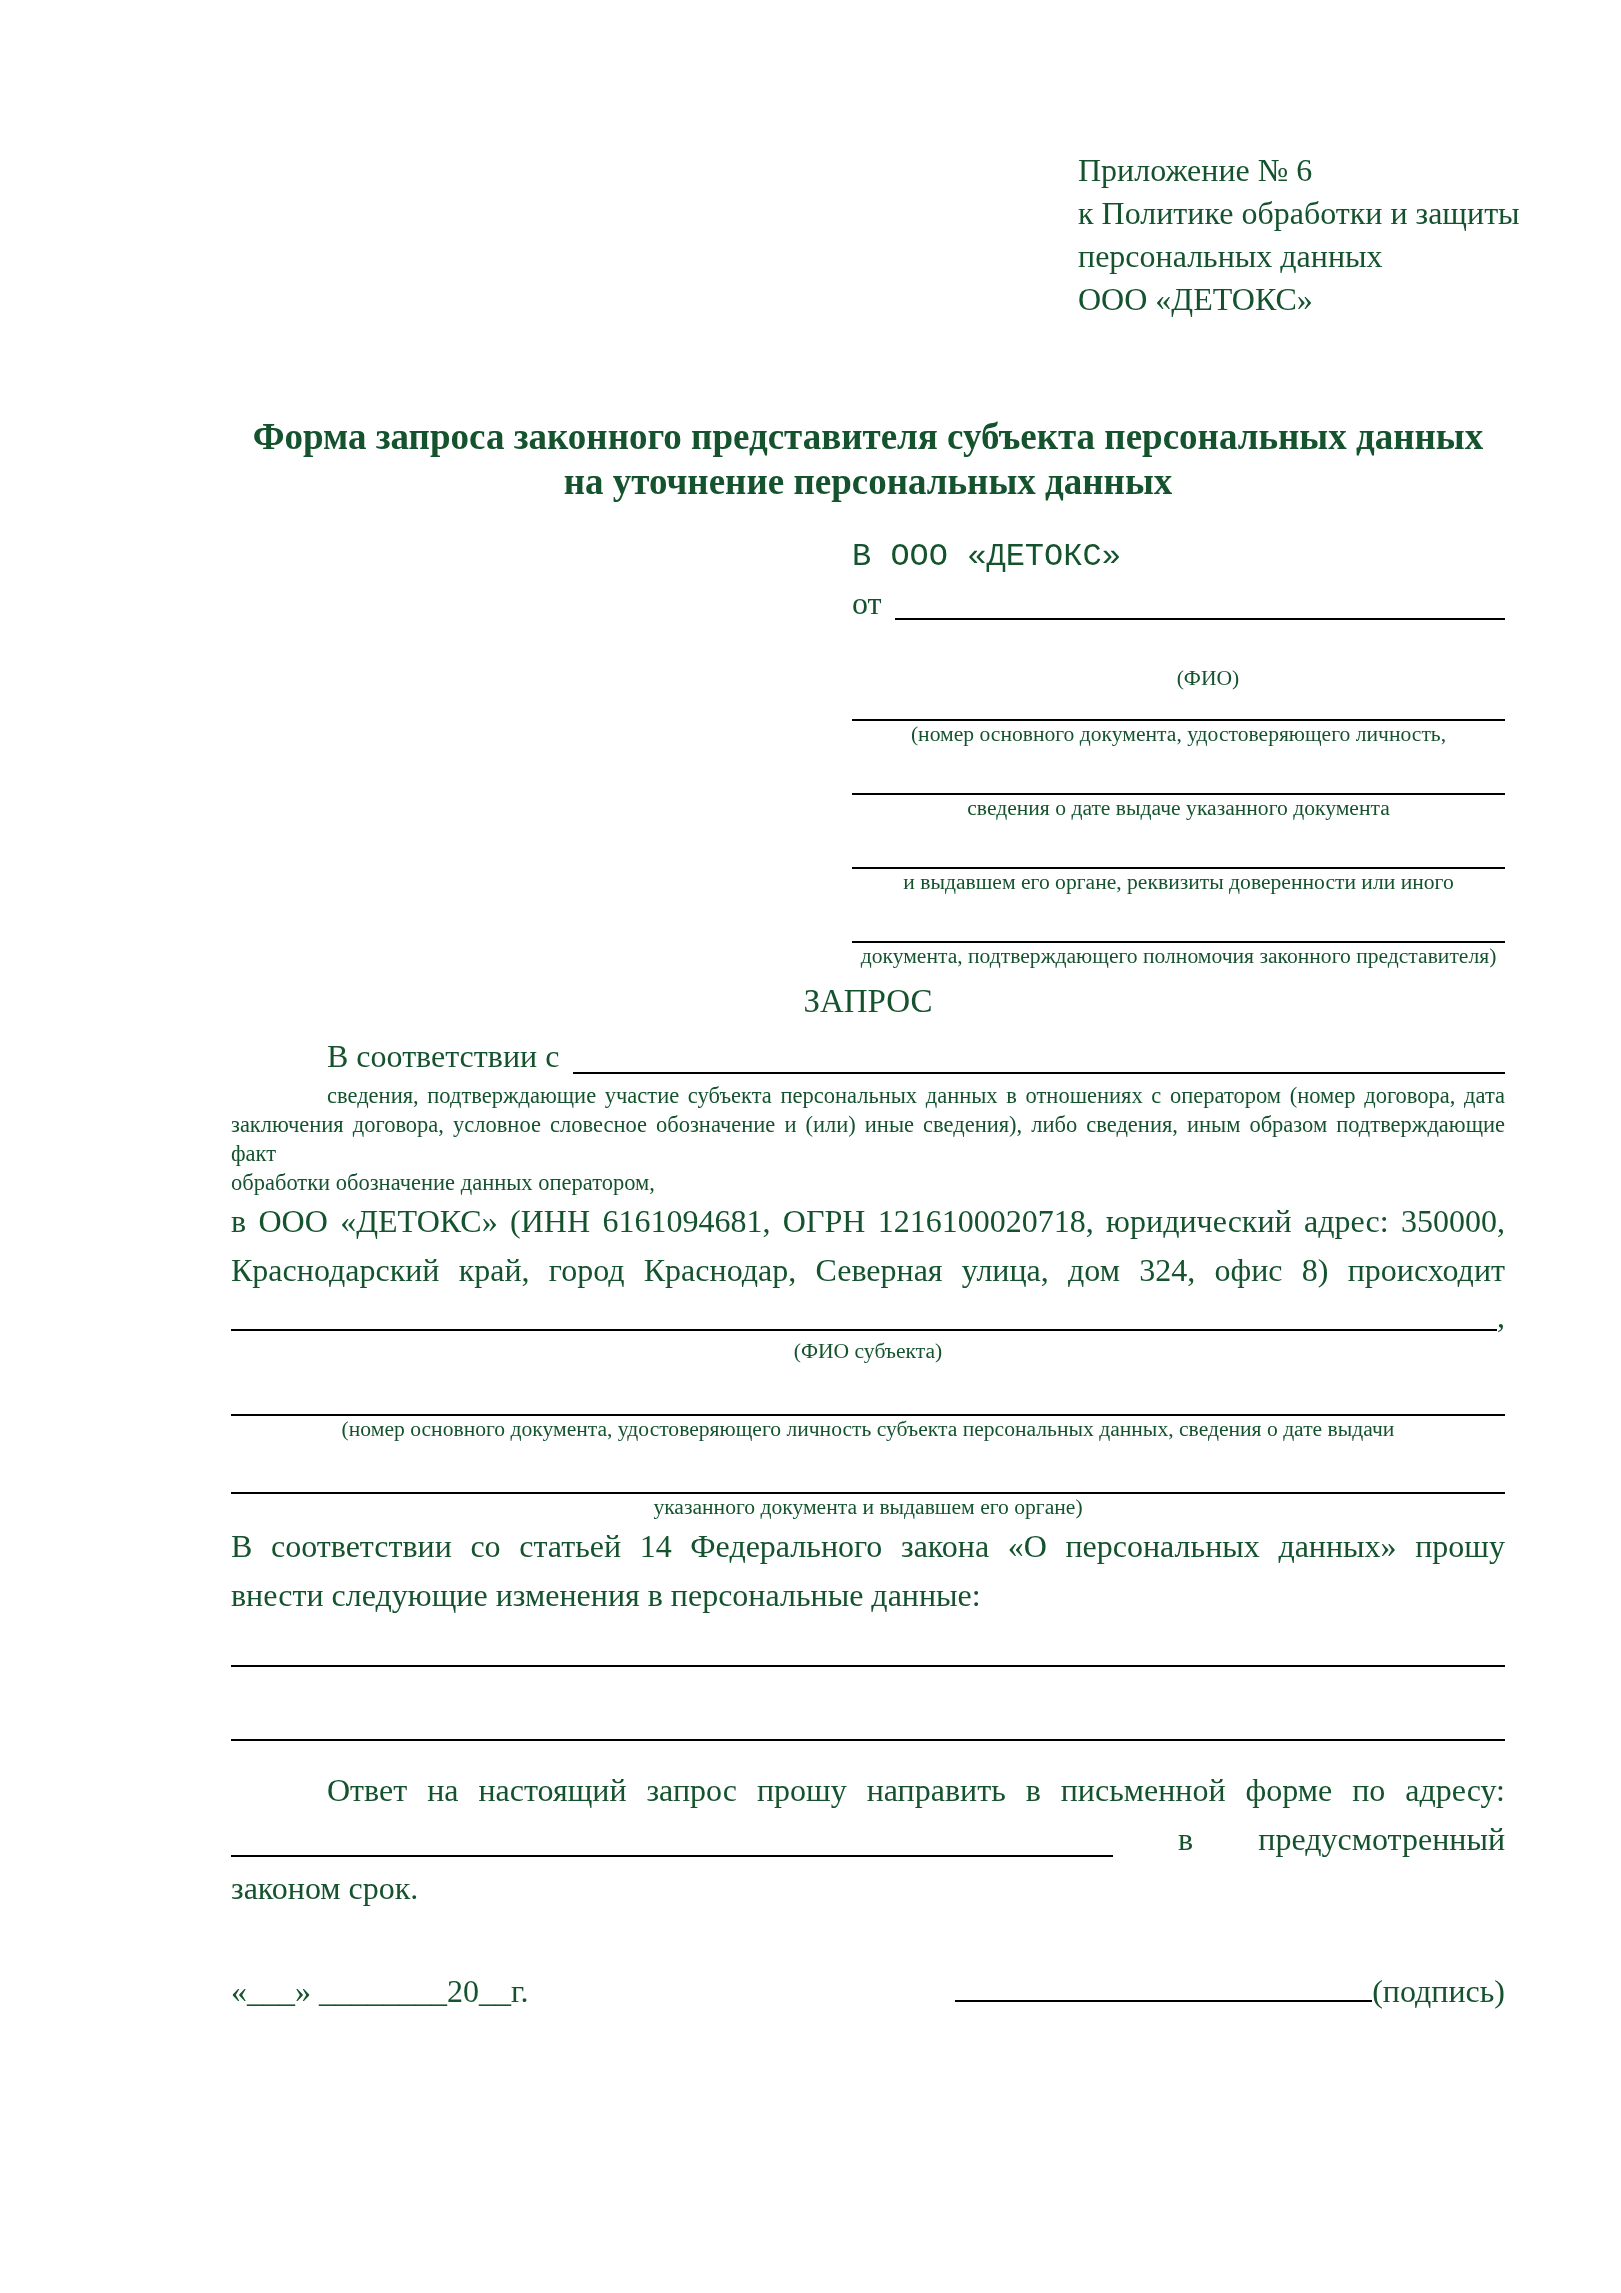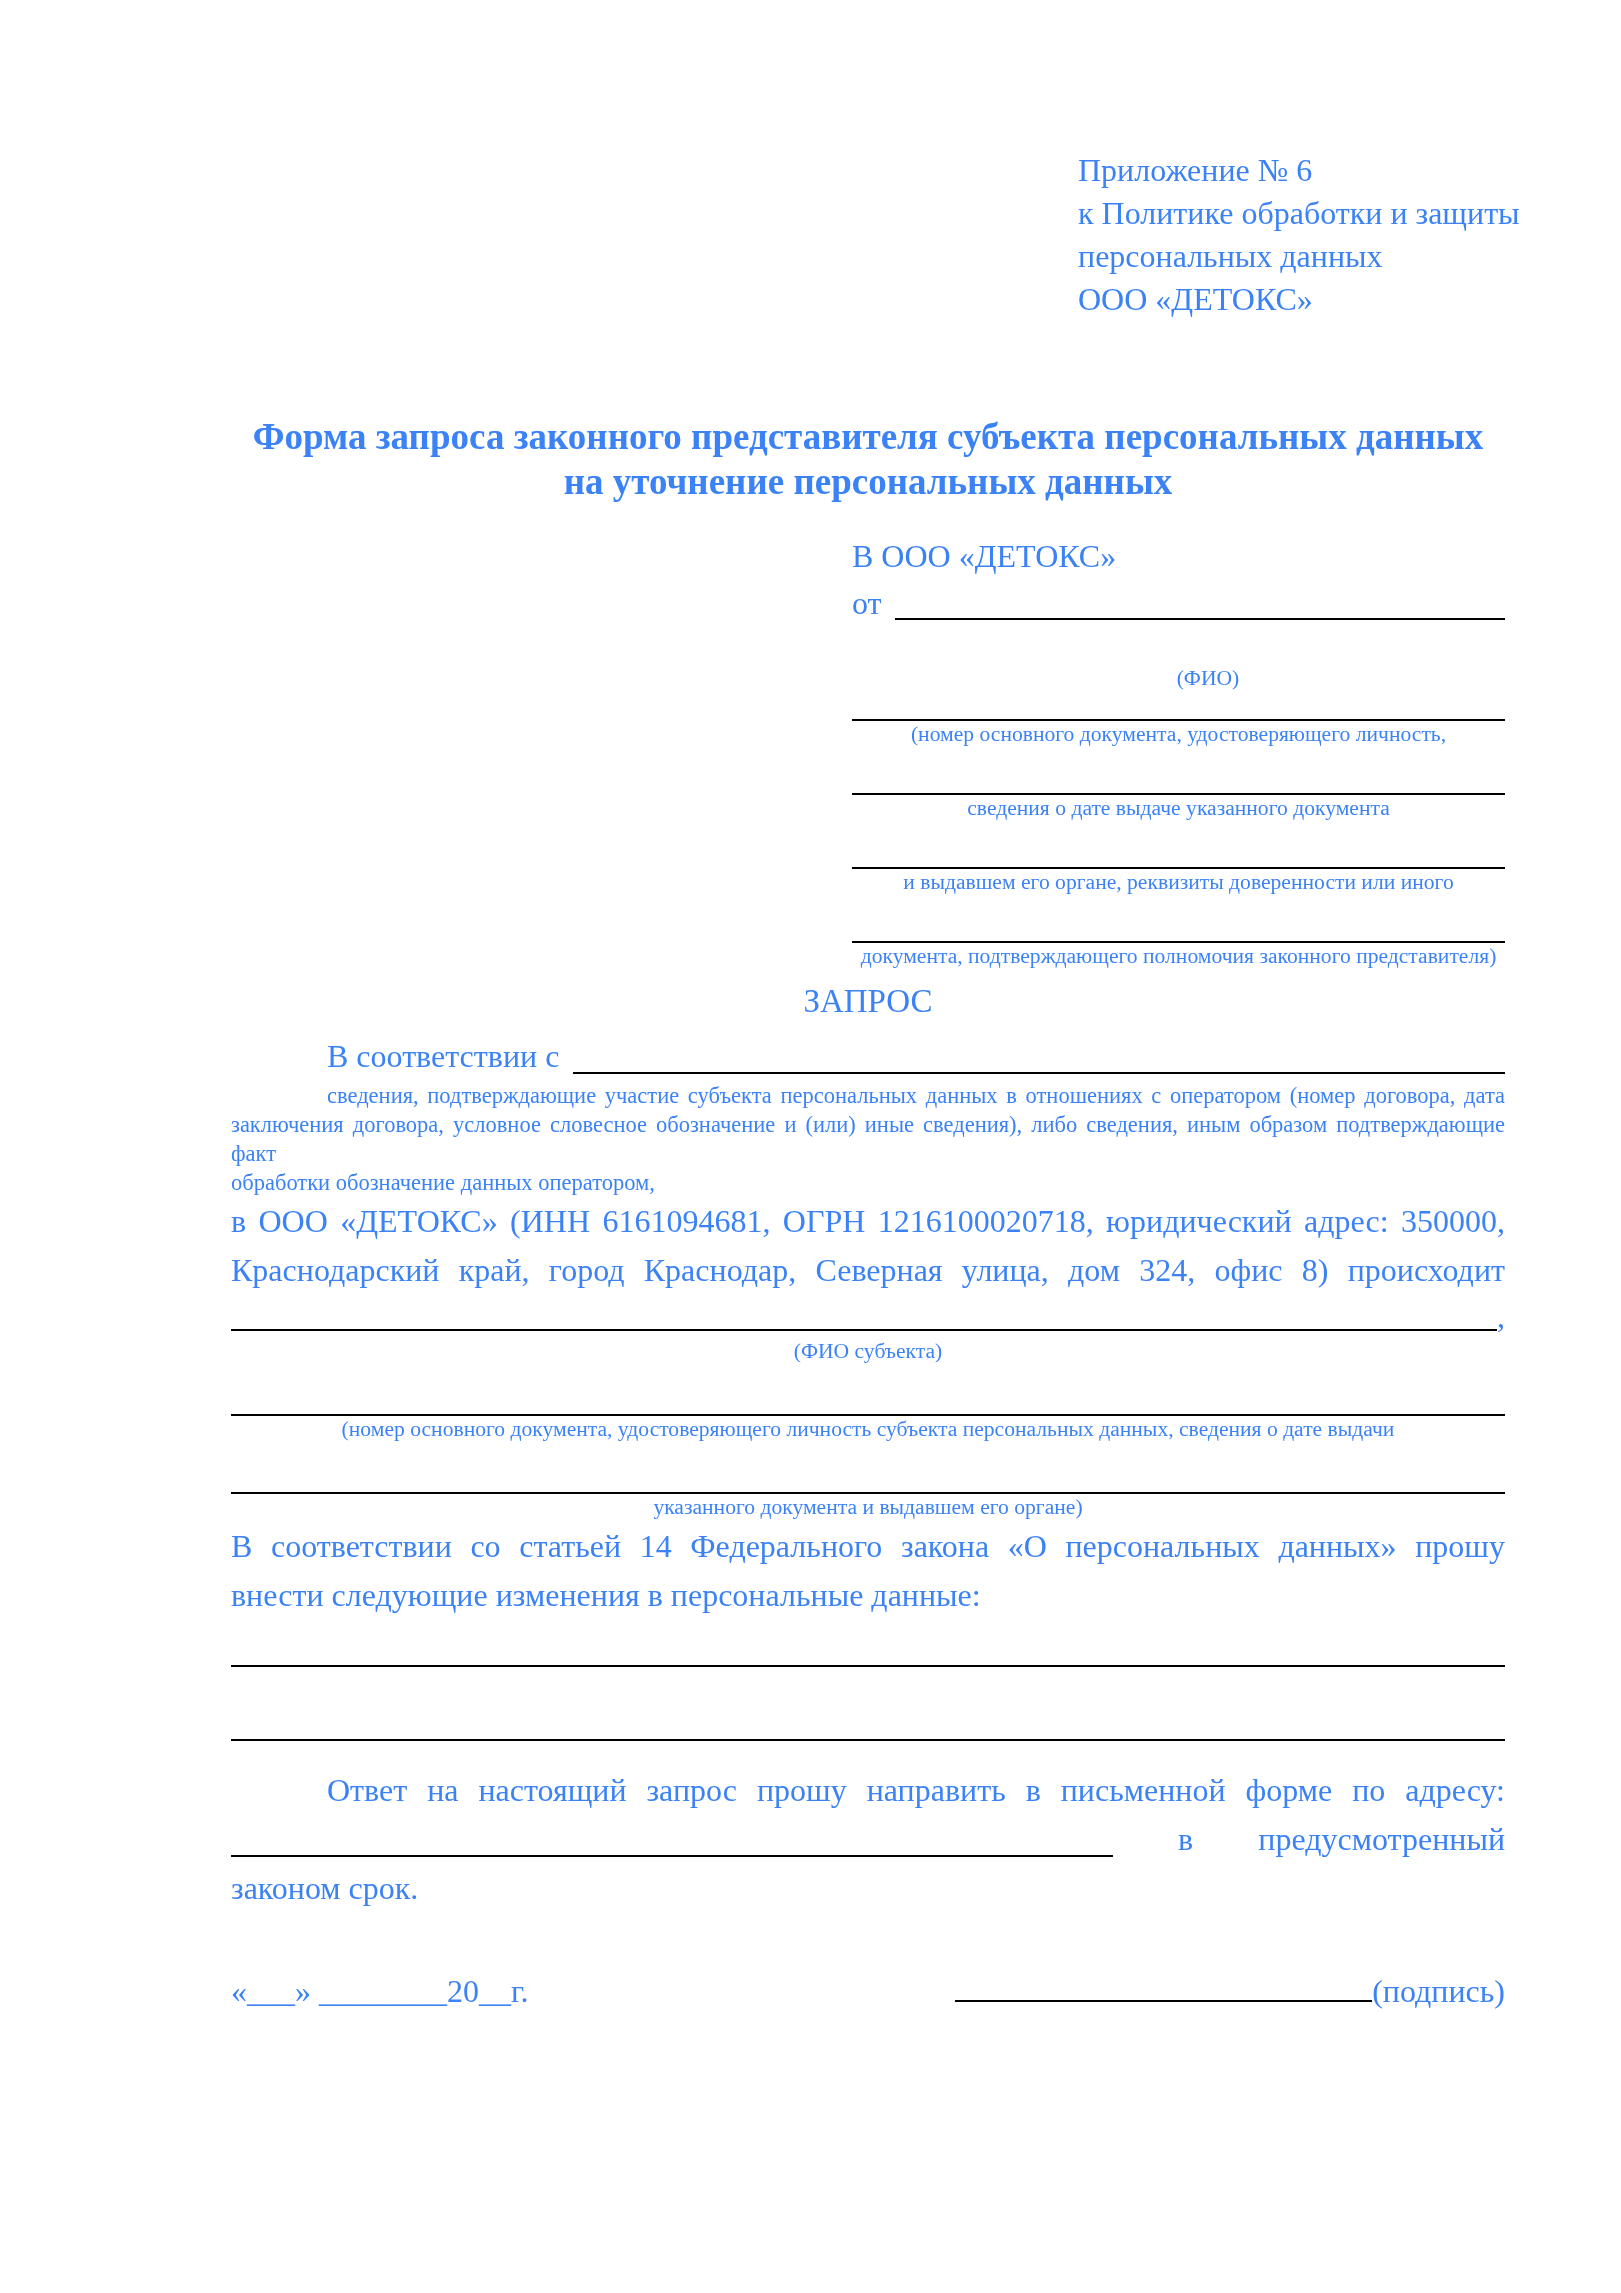--- a/index.html
+++ b/index.html
@@ -2,21 +2,21 @@
 <html lang="ru"><head>
 <meta charset="utf-8">
 <style>
   * { margin: 0; padding: 0; box-sizing: border-box; }
   html, body { background: #ffffff; }
   .page {
     position: relative;
     width: 1621px;
     height: 2294px;
     background: #ffffff;
-    color: #3b82f6;
+    color: #14532d;
     font-family: "Liberation Serif", "DejaVu Serif", serif;
     margin: 0 auto;
     overflow: hidden;
   }
   .content {
     position: absolute;
     left: 231px;
     top: 149px;
     width: 1274px;
   }
@@ -32,21 +32,21 @@
     white-space: nowrap;
   }
   .title {
     margin-top: 93px;
     font-size: 37px;
     font-weight: bold;
     line-height: 45px;
     text-align: center;
   }
   .addr { margin-left: 621px; margin-top: 29px; font-size: 32px; }
-  .addr .to { line-height: 47px; }
+  .addr .to { line-height: 47px; font-family: Liberation Mono, monospace; }
   .fillrow { display: flex; align-items: flex-end; font-size: 32px; line-height: 47px; }
   .fillrow .lbl { white-space: nowrap; padding-right: 13.7px; }
   .hfill { flex: 1 1 auto; border-bottom: 2.9px solid #000; margin-bottom: 6.9px; }
   .cap { font-size: 21.6px; line-height: 27.4px; text-align: center; }
   .cap-fio { padding-left: 59px; margin-top: 38px; }
   .f-rule { height: 29px; border-bottom: 2.9px solid #000; }
   .f-rule + .cap + .f-rule, .mt18 { margin-top: 17.6px; }
 
   .zapros { margin-top: 8px; font-size: 33px; font-weight: normal; line-height: 45px; text-align: center; }
   .basis { margin-top: 7.8px; line-height: 49px; }

